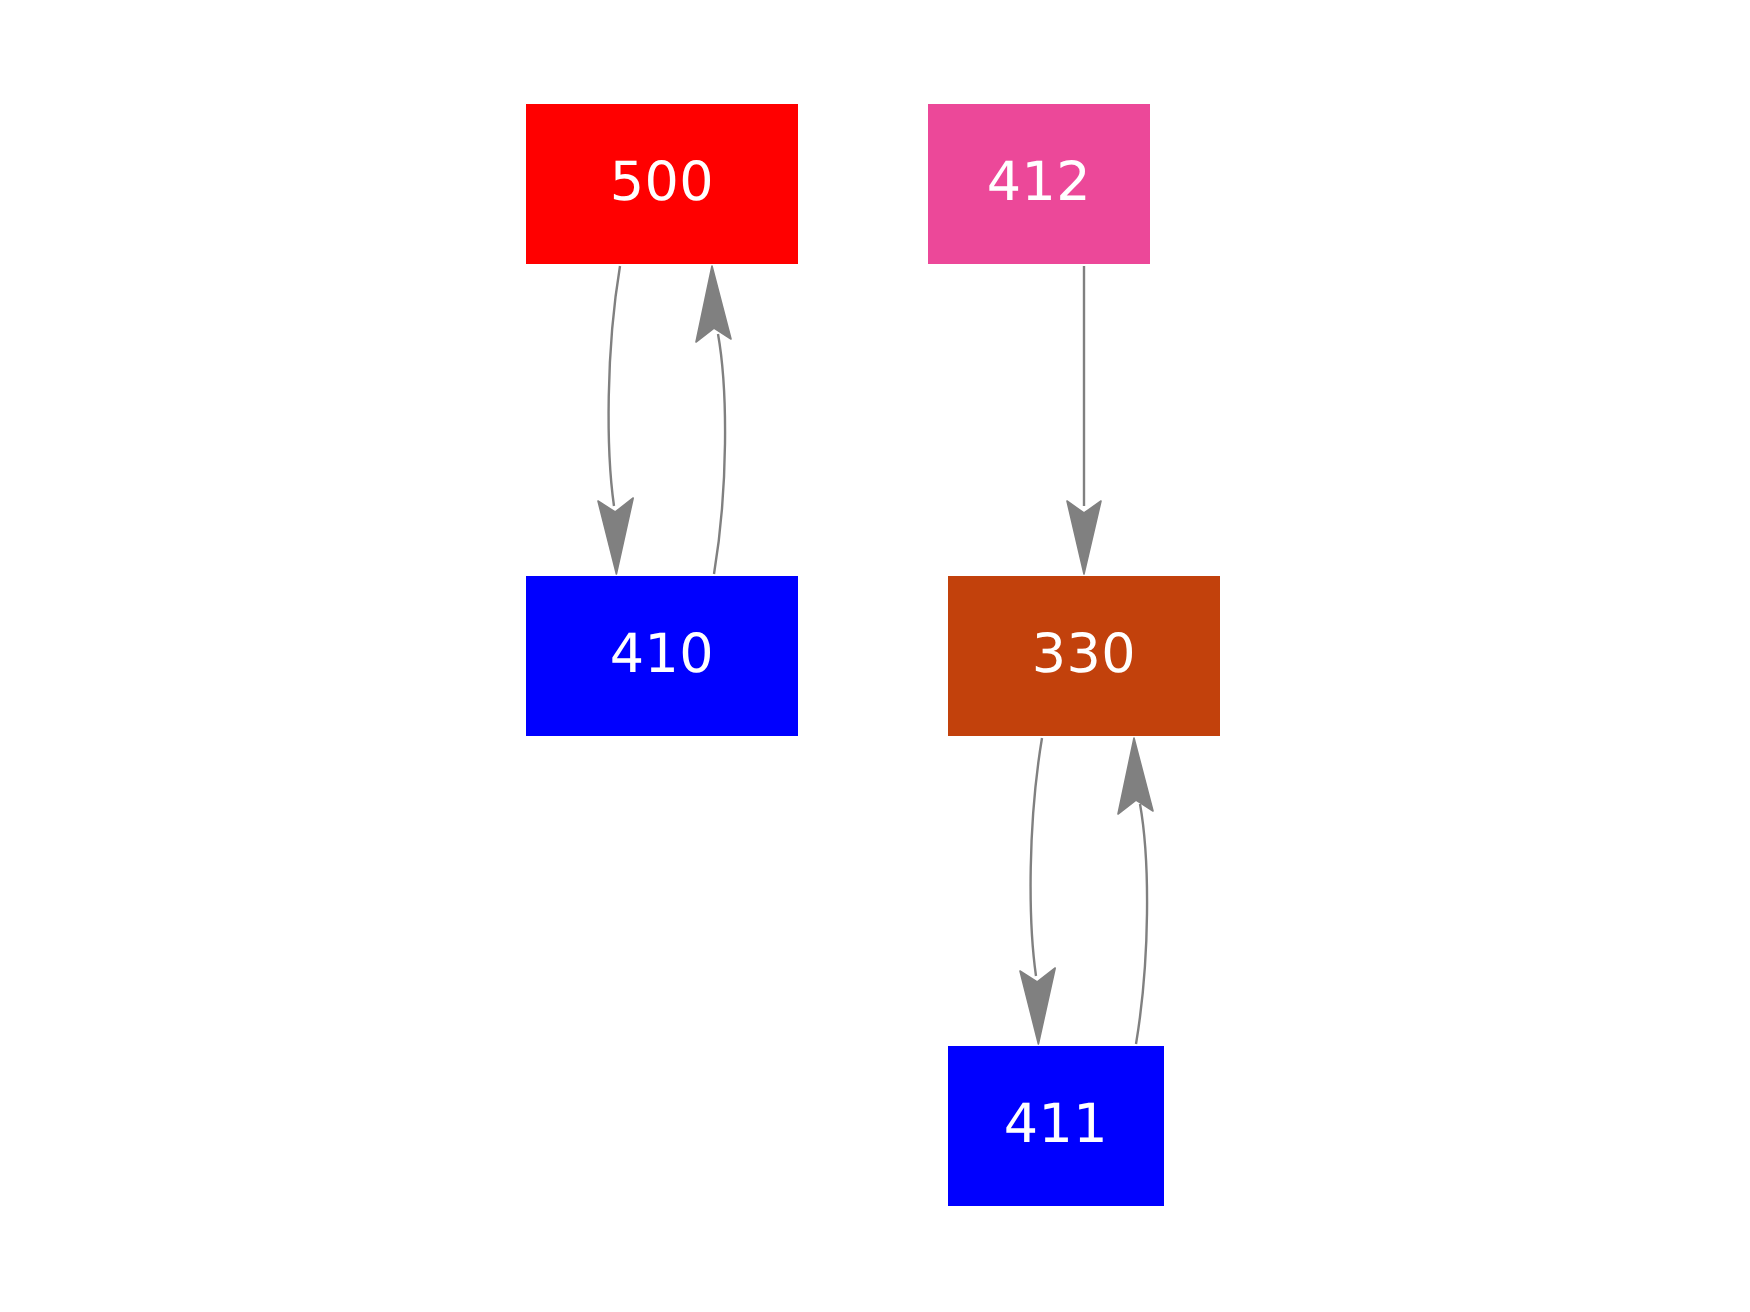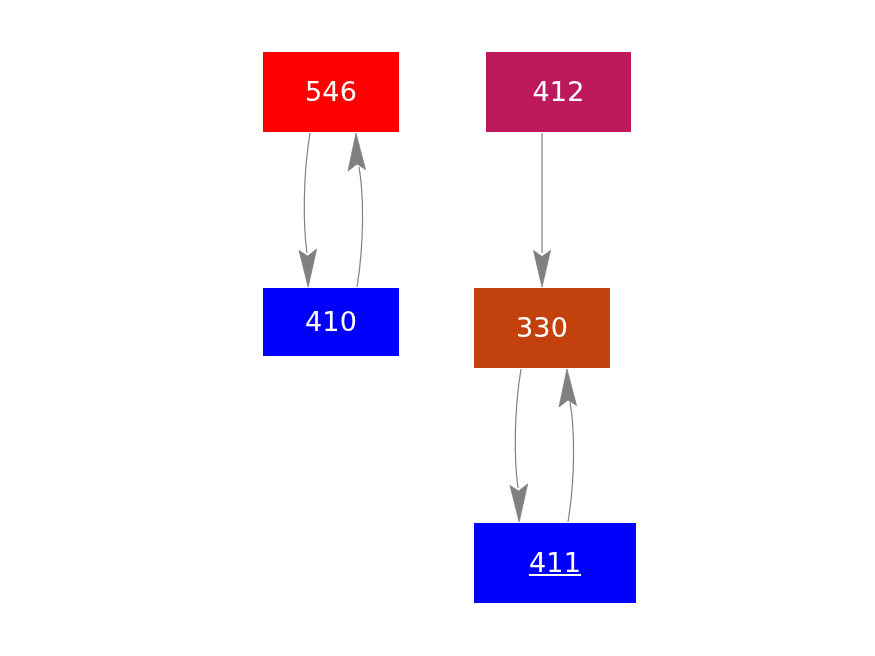--- a/index.html
+++ b/index.html
@@ -71,32 +71,32 @@
     </g>
 
     <g>
       <path d="M 568,522 C 575,480 575,430 570,402" fill="none" stroke="#808080" stroke-width="1.2"></path>
       <path d="M 567.0,369 L 576.5,405.5 L 568.0,400.0 L 559.0,407.0 Z" fill="#808080" stroke="#808080" stroke-width="0.8" stroke-linejoin="round"></path>
     </g>
 
   </svg>
 
   <div class="node" style="left:263px; top:52px; width:136px; height:80px; background:#ff0000;">
-    <span class="node-label">546</span>
+    <span class="node-label">500</span>
   </div>
 
-  <div class="node" style="left:486px; top:52px; width:145px; height:80px; background:#be185d;">
+  <div class="node" style="left:464px; top:52px; width:111px; height:80px; background:#ec4899;">
     <span class="node-label">412</span>
   </div>
 
-  <div class="node" style="left:263px; top:288px; width:136px; height:68px; background:#0000ff;">
+  <div class="node" style="left:263px; top:288px; width:136px; height:80px; background:#0000ff;">
     <span class="node-label">410</span>
   </div>
 
   <div class="node" style="left:474px; top:288px; width:136px; height:80px; background:#c2410c;">
     <span class="node-label">330</span>
   </div>
 
-  <div class="node" style="left:474px; top:523px; width:162px; height:80px; background:#0000ff;text-decoration:underline;">
+  <div class="node" style="left:474px; top:523px; width:108px; height:80px; background:#0000ff;">
     <span class="node-label">411</span>
   </div>
 
 </div>
 
 </body></html>

